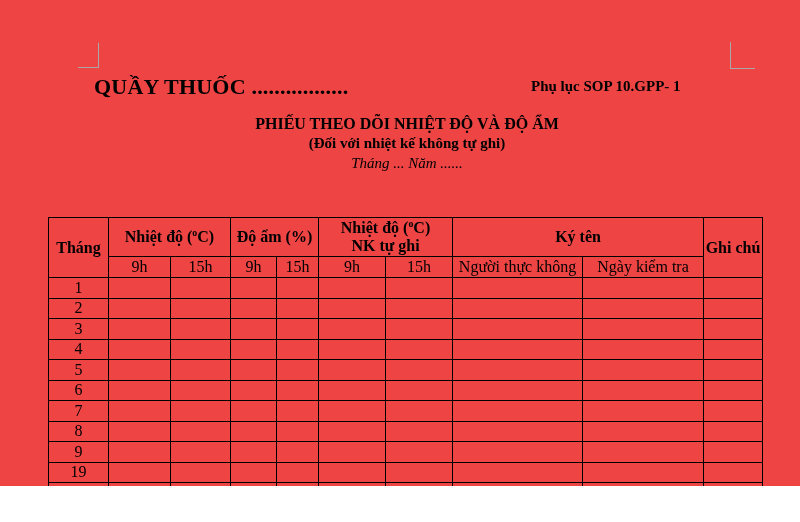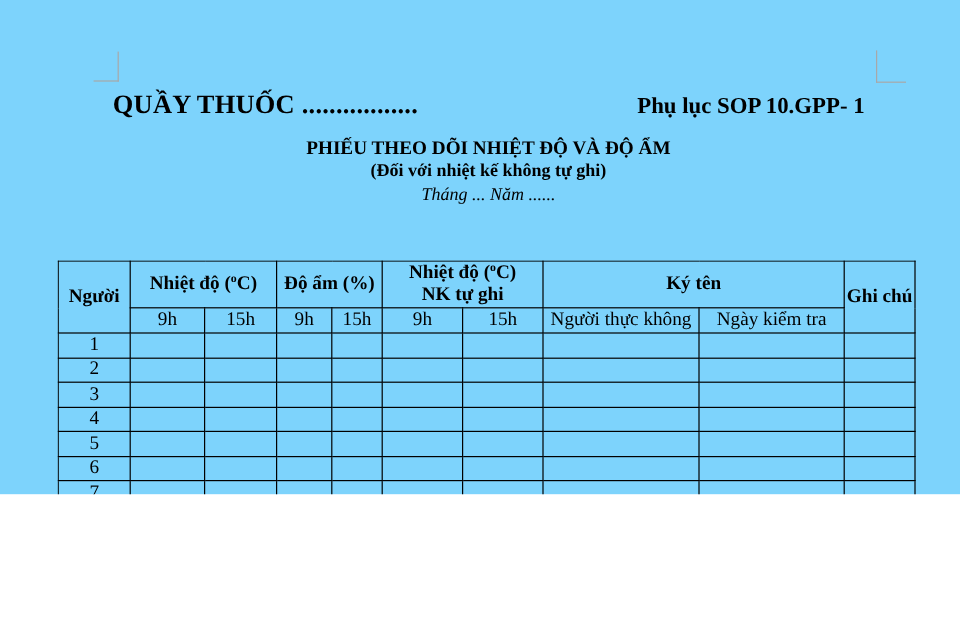--- a/index.html
+++ b/index.html
@@ -1,17 +1,17 @@
 <!DOCTYPE html>
 <html><head>
 <meta charset="utf-8">
 <style>
   html,body { margin:0; padding:0; background:#ffffff; }
   .page {
-    position:relative; width:800px; height:412px; background:#7dd3fc;
+    position:relative; width:800px; height:486px; background:#ef4444;
     overflow:hidden; color:#000;
     font-family:"Liberation Serif","DejaVu Serif",serif;
   }
   
   .bottom-strip {
     position:absolute; left:0; top:497px; width:800px; height:25px;
     background:#f8f8f8; border-top:1px solid #eeeeee;
   }
   
   .crop-tl {
@@ -21,21 +21,21 @@
   .crop-tr {
     position:absolute; left:730px; top:42px; width:24px; height:26px;
     border-left:1px solid #a8a8a8; border-bottom:1px solid #a8a8a8;
   }
   .org-label {
     position:absolute; left:94px; top:74px;
     font-size:22px; font-weight:bold; letter-spacing:0.2px; white-space:pre;
   }
   .doc-ref {
     position:absolute; left:531px; top:78px;
-    font-size:19px; font-weight:bold; white-space:pre;
+    font-size:15px; font-weight:bold; white-space:pre;
   }
   .title-block { position:absolute; left:7px; top:114px; width:800px; text-align:center; }
   .form-title    { font-size:16px; font-weight:bold; line-height:20px; }
   .form-subtitle { font-size:15px; font-weight:bold; line-height:19px; }
   .period-line   { font-size:15px; font-style:italic; line-height:21px; }
   .limit {
     position:absolute; top:195px; font-size:17px; font-weight:bold; white-space:pre;
   }
   .limit-temp { left:160px; }
   .limit-hum  { left:445px; }
@@ -83,21 +83,21 @@
         <col style="width:46px">
           <col style="width:42px">
           <col style="width:67px">
         <col style="width:67px">
           <col style="width:130px">
           <col style="width:121px">
         <col style="width:59px">
       </colgroup>
       <thead>
         <tr class="h1">
-          <th rowspan="2">Người</th>
+          <th rowspan="2">Tháng</th>
           <th colspan="2"><span>Nhiệt độ (</span><sup>o</sup><span>C)</span></th>
           <th colspan="2">Độ ẩm (%)</th>
           <th colspan="2">
             <div><span>Nhiệt độ (</span><sup>o</sup><span>C)</span></div>
             <div>NK tự ghi</div>
           </th>
           <th colspan="2">Ký tên</th>
           <th rowspan="2">Ghi chú</th>
         </tr>
         <tr class="h2">

